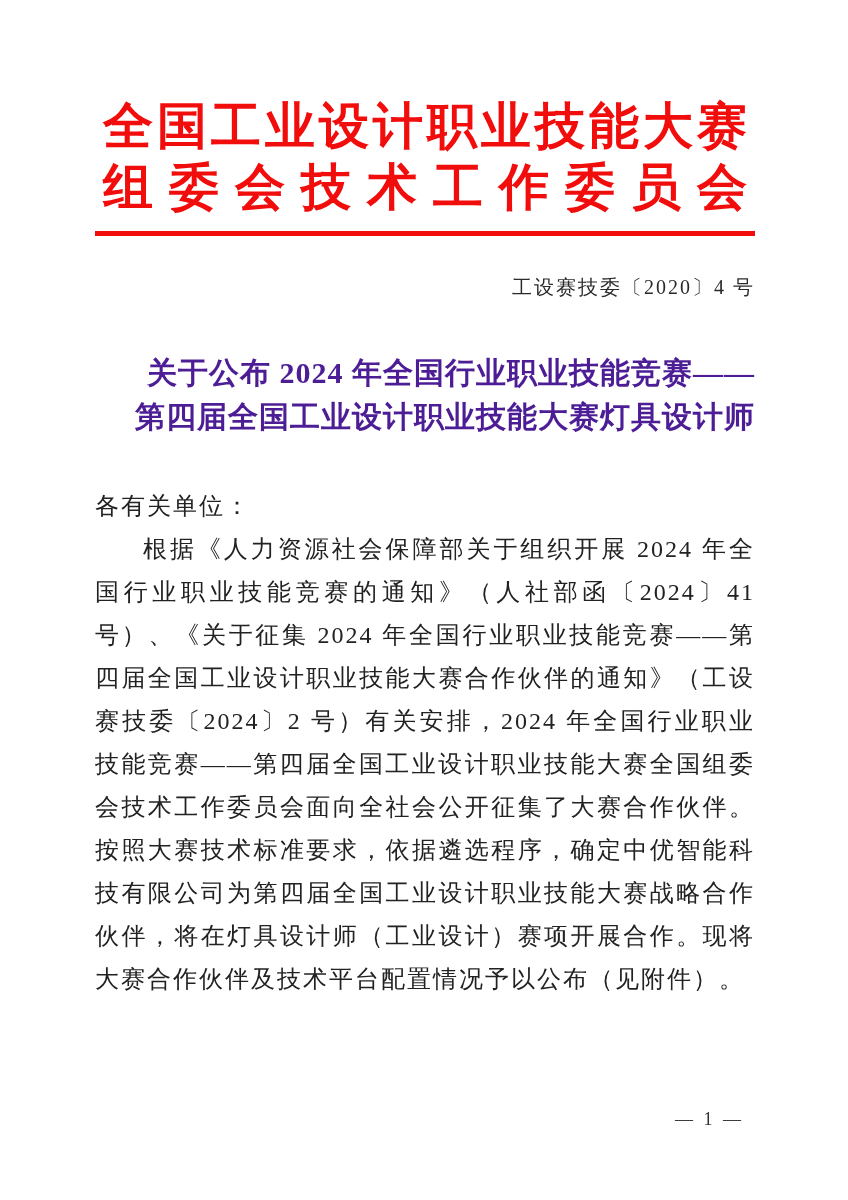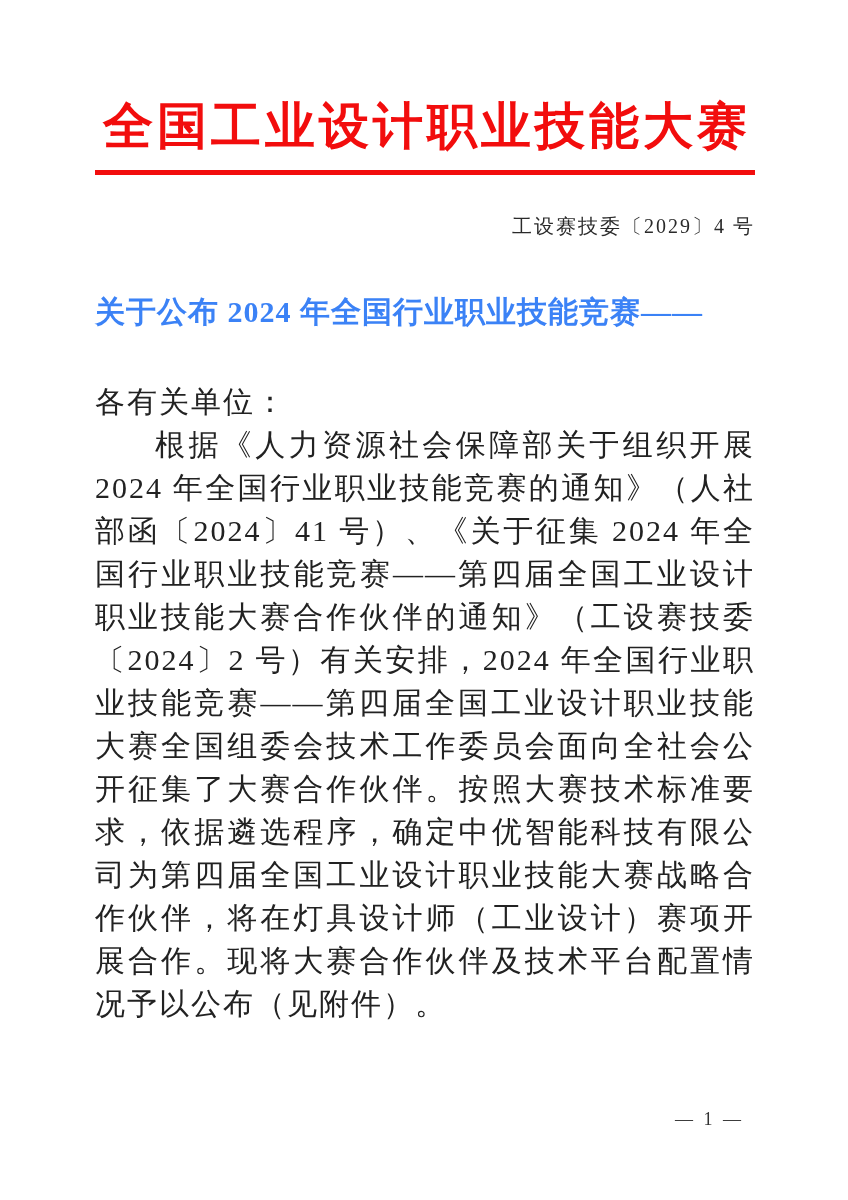--- a/index.html
+++ b/index.html
@@ -34,30 +34,30 @@
   }
   .doc-number {
     margin-top: 38px;
     text-align: right;
     font-size: 20px;
     letter-spacing: 2px;
     color: #2a2a2a;
   }
   .title {
     margin-top: 50px;
-    text-align: left;
+    text-align: right;
     font-weight: bold;
     font-size: 30px;
     line-height: 44px;
     letter-spacing: 1px;
-    color: #3b82f6;
+    color: #4c1d95;
   }
   .body-text {
     margin-top: 46px;
-    font-size: 30px;
+    font-size: 24px;
     line-height: 43px;
     letter-spacing: 2px;
     text-align: justify;
     color: #222;
   }
   .body-text p { margin: 0; }
   .para { text-indent: 2em; }
   .page-number {
     position: absolute;
     right: 104px;
@@ -68,28 +68,30 @@
     white-space: nowrap;
   }
 </style>
 </head>
 <body>
 
 <div class="page">
 
   <div class="letterhead">
     <div class="lh-line">全国工业设计职业技能大赛</div>
+    <div class="lh-line">组委会技术工作委员会</div>
   </div>
 
   <div class="red-rule"></div>
 
-  <div class="doc-number">工设赛技委〔2029〕4 号</div>
+  <div class="doc-number">工设赛技委〔2020〕4 号</div>
 
   <div class="title">
     <div>关于公布 2024 年全国行业职业技能竞赛——</div>
+    <div>第四届全国工业设计职业技能大赛灯具设计师</div>
   </div>
 
   <div class="body-text">
     <p class="salutation">各有关单位：</p>
     <p class="para">根据《人力资源社会保障部关于组织开展 2024 年全国行业职业技能竞赛的通知》（人社部函〔2024〕41 号）、《关于征集 2024 年全国行业职业技能竞赛——第四届全国工业设计职业技能大赛合作伙伴的通知》（工设赛技委〔2024〕2 号）有关安排，2024 年全国行业职业技能竞赛——第四届全国工业设计职业技能大赛全国组委会技术工作委员会面向全社会公开征集了大赛合作伙伴。按照大赛技术标准要求，依据遴选程序，确定中优智能科技有限公司为第四届全国工业设计职业技能大赛战略合作伙伴，将在灯具设计师（工业设计）赛项开展合作。现将大赛合作伙伴及技术平台配置情况予以公布（见附件）。</p>
   </div>
 
   <div class="page-number">— 1 —</div>
 
 </div>

